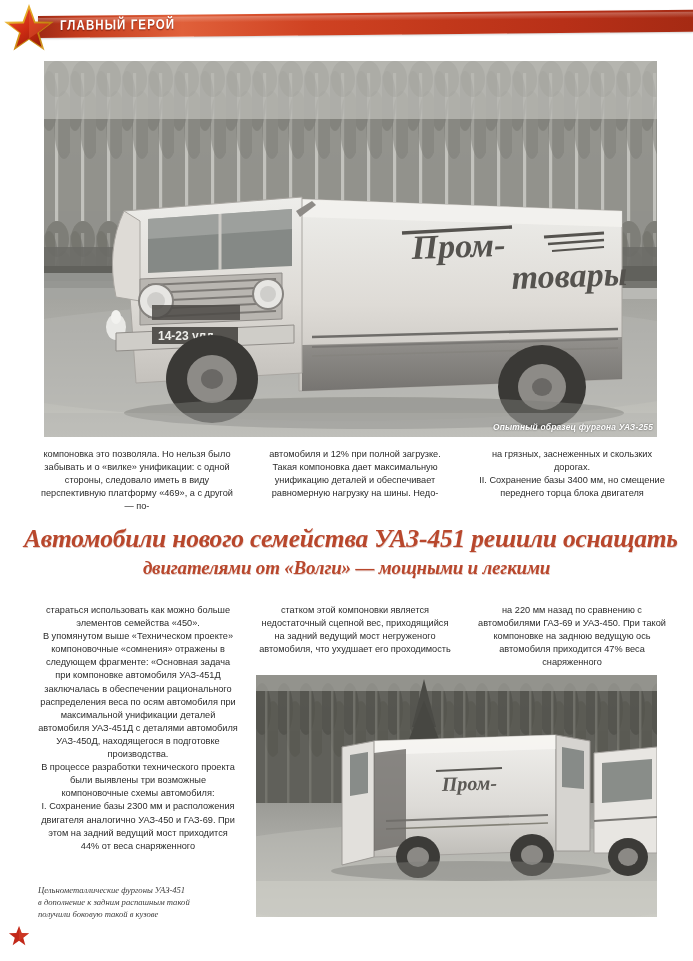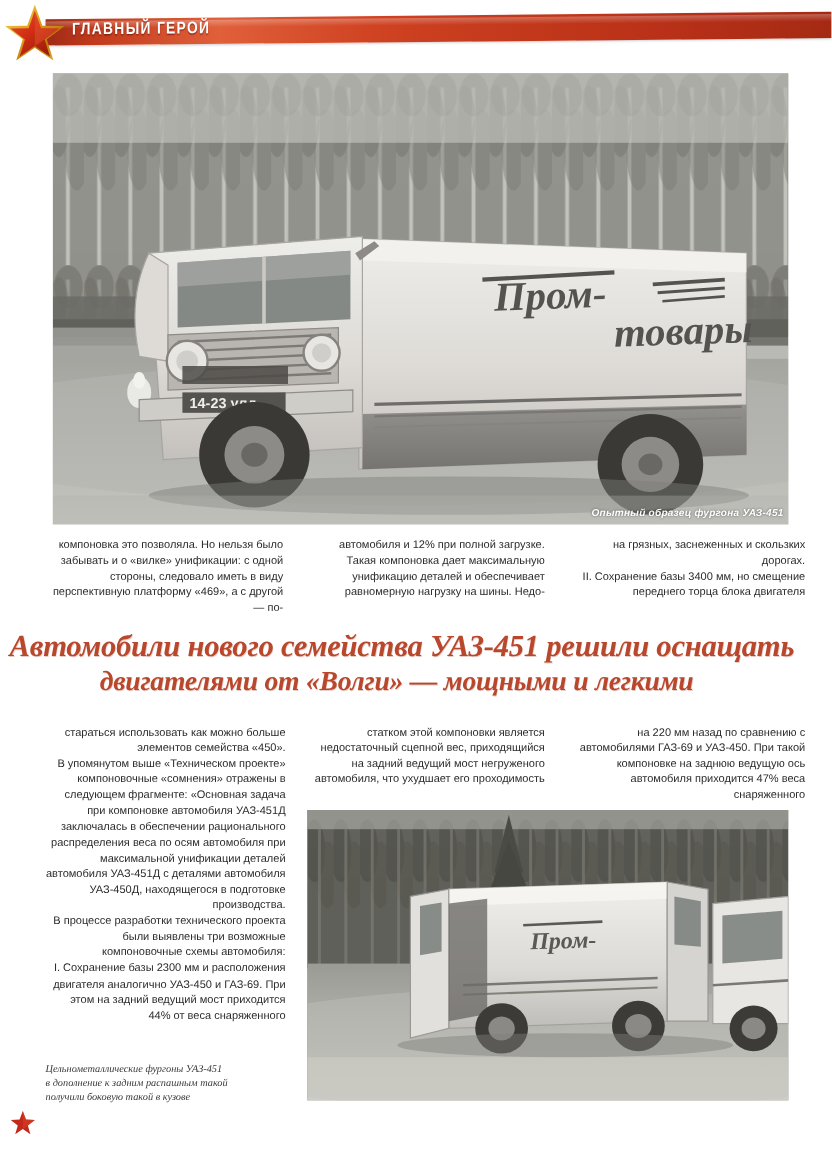--- a/index.html
+++ b/index.html
@@ -117,53 +117,53 @@
     background: #9d9d99;
   }
 
   
   .col {
     position: absolute;
     font-family: "Liberation Sans", sans-serif;
     font-size: 9.2px;
     line-height: 13.1px;
     color: #2b2b2b;
-    text-align: right;
+    text-align: center;
     width: 198px;
   }
   .col p { margin: 0; }
 
   .block-a .col { top: 448px; }
   .col-a1 { left: 38px; }
   .col-a2 { left: 256px; }
   .col-a3 { left: 473px; }
 
   .block-b .col { top: 604px; }
   .col-b1 { left: 38px; width: 200px; }
   .col-b2 { left: 256px; }
   .col-b3 { left: 473px; }
 
   
   .headline {
     position: absolute;
-    left: 8px;
+    left: 24px;
     top: 524px;
     width: 645px;
     text-align: center;
     font-family: "Liberation Serif", serif;
     font-style: italic;
     font-weight: bold;
     font-size: 25.5px;
     line-height: 29px;
     color: #b8472c;
     letter-spacing: -0.2px;
     text-shadow: 0.5px 0.5px 0 rgba(150,50,30,0.25);
   }
   .headline .hl-line { display: block; white-space: nowrap; }
-  .hl-2 { font-size: 23px; text-align: center; }
+  .hl-2 { font-size: 19px; text-align: center; }
 
   
   .caption-bottom {
     position: absolute;
     left: 38px;
     top: 884px;
     width: 200px;
     text-align: left;
     font-family: "Liberation Serif", serif;
     font-style: italic;
@@ -315,21 +315,21 @@
       <g>
         <ellipse cx="498" cy="326" rx="44" ry="42" fill="#3a3936"></ellipse>
         <ellipse cx="498" cy="326" rx="24" ry="23" fill="#8d8b87"></ellipse>
         <ellipse cx="498" cy="326" rx="10" ry="9" fill="#6a6865"></ellipse>
       </g>
 
       <ellipse cx="330" cy="352" rx="250" ry="16" fill="#7d7d78" opacity="0.45"></ellipse>
 
       <rect x="0" y="352" width="613" height="24" fill="#b3b3ae" opacity="0.35"></rect>
     </svg>
-    <div class="photo-caption-top">Опытный образец фургона УАЗ-451</div>
+    <div class="photo-caption-top">Опытный образец фургона УАЗ-255</div>
   </div>
 
   <div class="block-a">
     <div class="col col-a1">
       <p>компоновка это позволяла. Но нельзя было забывать и о «вилке» унификации: с одной стороны, следовало иметь в виду перспективную платформу «469», а с другой — по-</p>
     </div>
     <div class="col col-a2">
       <p>автомобиля и 12% при полной загрузке. Такая компоновка дает максимальную унификацию деталей и обеспечивает равномерную нагрузку на шины. Недо-</p>
     </div>
     <div class="col col-a3">

